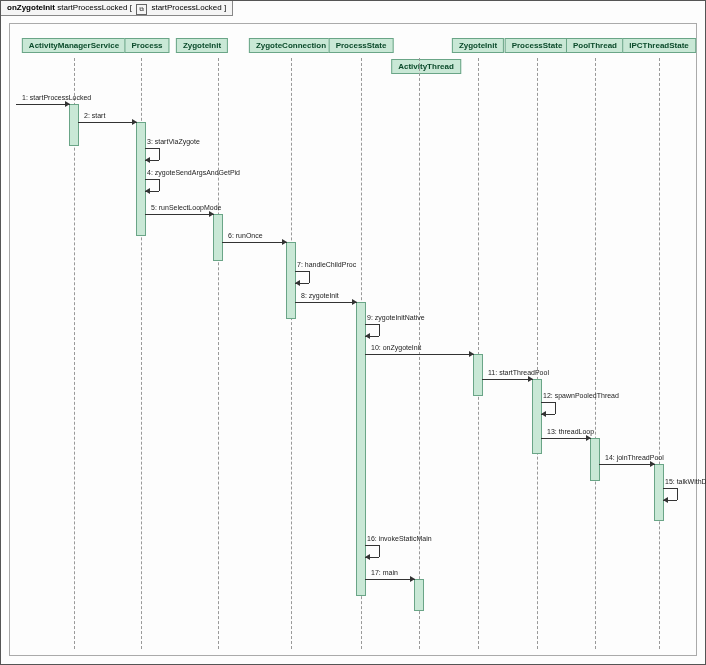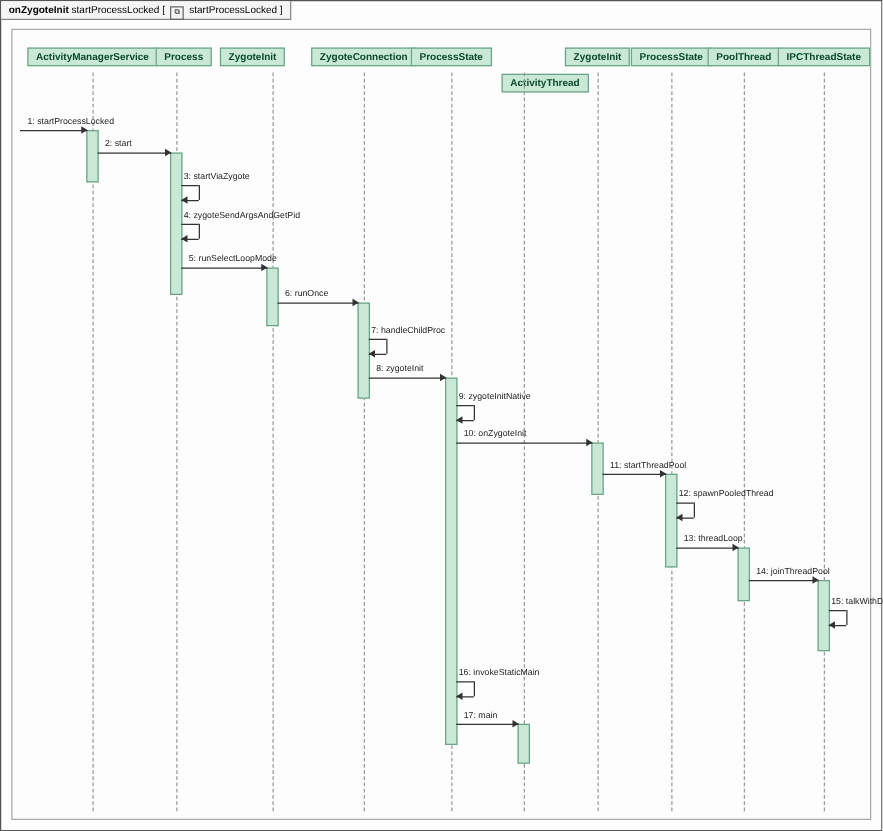--- a/index.html
+++ b/index.html
@@ -34,21 +34,21 @@
       <div class="header" style="left: 64px;">ActivityManagerService</div>
       <div class="lifeline" style="left: 64px;"></div>
       <div class="header" style="left: 137px;">Process</div>
       <div class="lifeline" style="left: 131px;"></div>
       <div class="header" style="left: 192px;">ZygoteInit</div>
       <div class="lifeline" style="left: 208px;"></div>
       <div class="header" style="left: 281px;">ZygoteConnection</div>
       <div class="lifeline" style="left: 281px;"></div>
       <div class="header" style="left: 351px;">ProcessState</div>
       <div class="lifeline" style="left: 351px;"></div>
-      <div class="header" style="left: 426px; margin-top: 21px;">ActivityThread</div>
+      <div class="header" style="left: 416px; margin-top: 21px;">ActivityThread</div>
       <div class="lifeline" style="left: 409px;"></div>
       <div class="header" style="left: 468px;">ZygoteInit</div>
       <div class="lifeline" style="left: 468px;"></div>
       <div class="header" style="left: 527px;">ProcessState</div>
       <div class="lifeline" style="left: 527px;"></div>
       <div class="header" style="left: 585px;">PoolThread</div>
       <div class="lifeline" style="left: 585px;"></div>
       <div class="header" style="left: 649px;">IPCThreadState</div>
       <div class="lifeline" style="left: 649px;"></div>
       <div class="activation" style="left: 64px; top: 80px; height: 40px;"></div>

